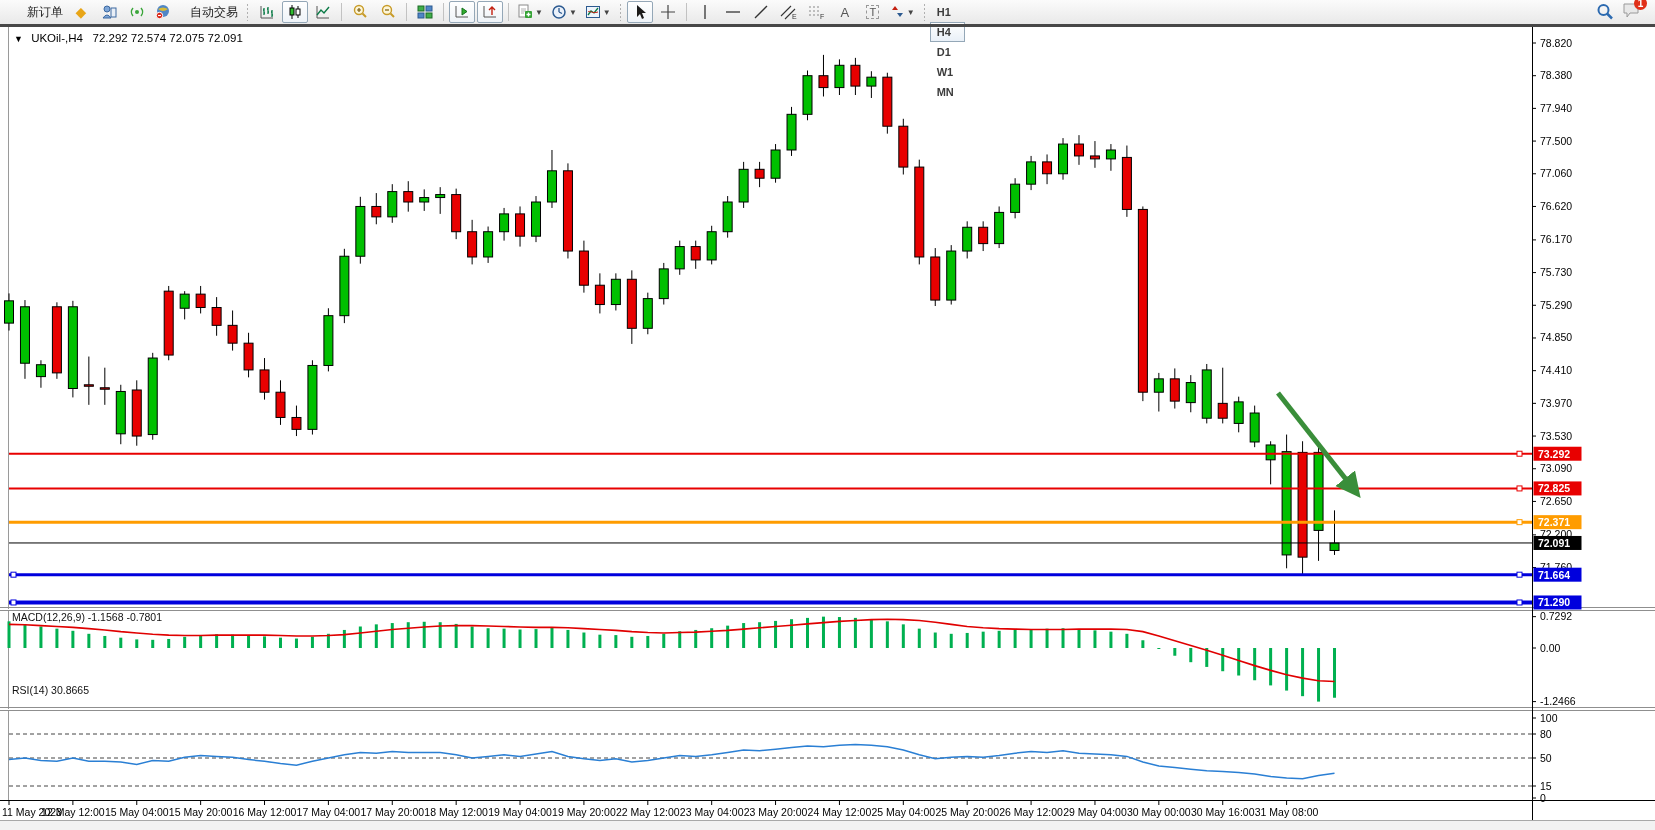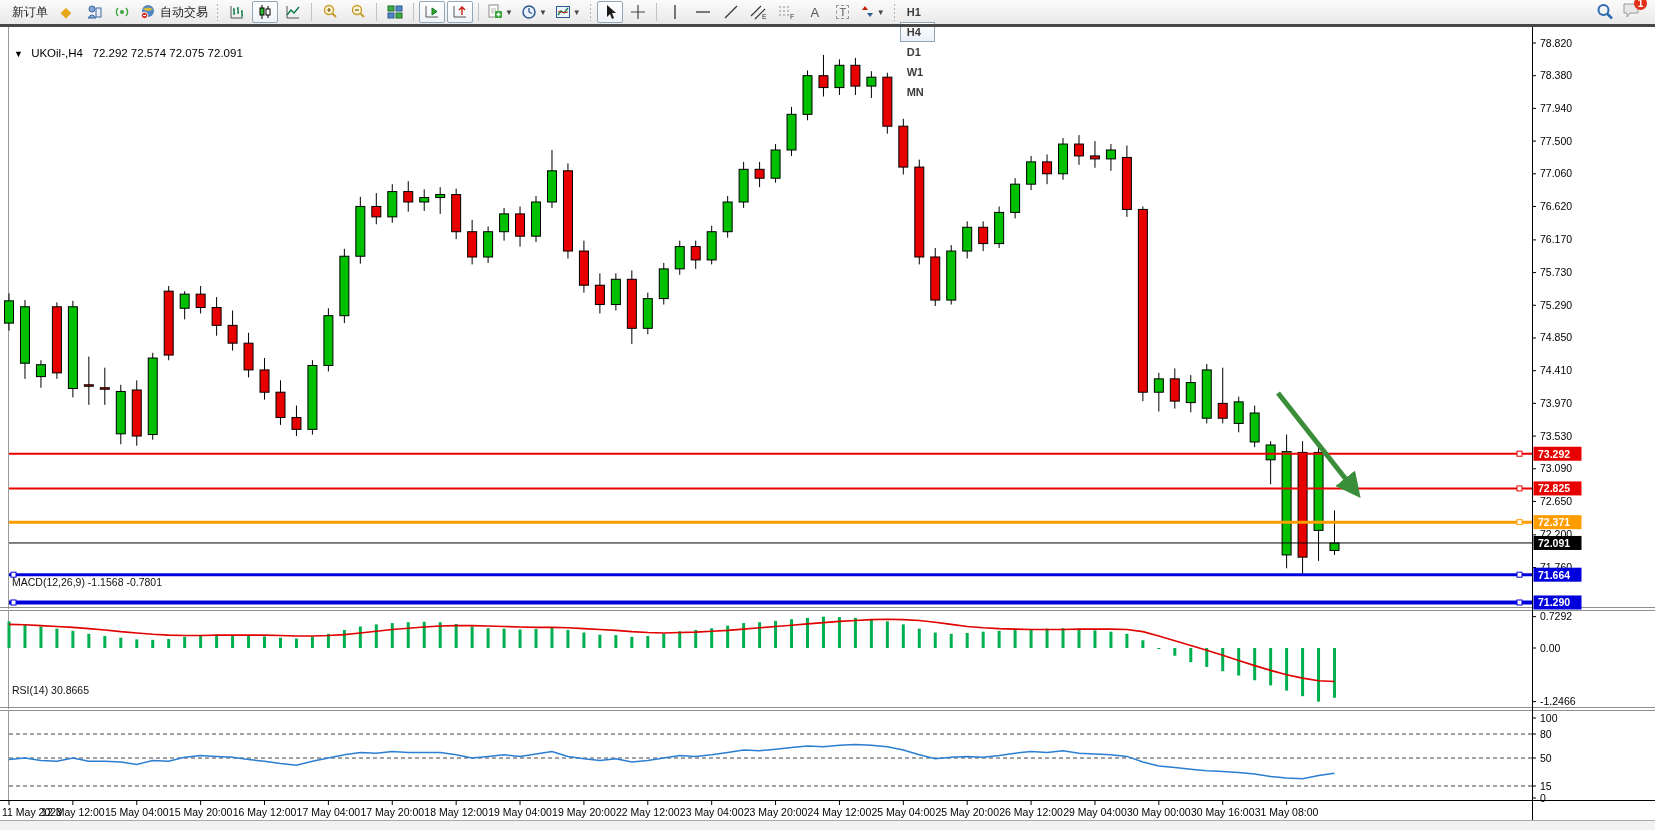--- a/index.html
+++ b/index.html
@@ -5,33 +5,33 @@
   html,body{margin:0;padding:0;background:#fff;width:1655px;height:830px;overflow:hidden;
     font-family:"Liberation Sans",sans-serif;-webkit-font-smoothing:antialiased;}
   
   .toolbar{position:absolute;left:0;top:0;width:1655px;height:24px;
     background:linear-gradient(#fbfbfb,#e9e9e9);display:flex;align-items:center;
     padding:0 4px;box-sizing:border-box;z-index:5;}
   .tb-dark-strip{position:absolute;left:0;top:24px;width:1655px;height:3px;background:#474747;z-index:5;}
   .tb-btn{height:20px;min-width:20px;display:flex;align-items:center;justify-content:center;
     margin:0 1px;padding:0 2px;border:1px solid transparent;border-radius:2px;cursor:default;}
   .tb-btn.active{background:linear-gradient(#ffffff,#eef3f8);border:1px solid #94a7b7;}
-  .tb-label{font-size:12px;color:#1c1c1c;margin-left:4px;white-space:nowrap;}
+  .tb-label{font-size:12px;color:#1c1c1c;margin-left:19px;white-space:nowrap;}
   .tb-sep{width:1px;height:18px;background:#c2c2c2;margin:0 4px;}
   .grip{width:3px;height:18px;margin:0 4px;background-image:radial-gradient(#b0b0b0 35%,transparent 40%);
     background-size:3px 4px;}
   .caret{font-size:8px;color:#444;margin-left:2px;}
   .period{font-size:11px;font-weight:bold;color:#3c3c3c;padding:3px 6px;margin:0;border:1px solid transparent;}
   .period.active{background:linear-gradient(#ffffff,#e9f0f7);border:1px solid #94a7b7;}
   .tb-right{margin-left:auto;display:flex;align-items:center;margin-right:10px;}
   .chat-wrap{position:relative;margin-left:8px;}
   .badge{position:absolute;top:-4px;right:-6px;background:#e03018;color:#fff;font-size:10px;
     font-weight:bold;border-radius:8px;min-width:13px;height:13px;line-height:13px;text-align:center;}
   
-  .chart-title{position:absolute;left:14px;top:47px;font-size:11.5px;color:#000;z-index:4;}
+  .chart-title{position:absolute;left:14px;top:32px;font-size:11.5px;color:#000;z-index:4;}
   .chart-title .tri{font-size:9px;margin-right:5px;}
   .ind-label{position:absolute;left:12px;font-size:10.5px;color:#111;z-index:4;}
   #chartsvg{position:absolute;left:0;top:27px;z-index:1;}
   .bottom-strip{position:absolute;left:0;top:820px;width:1655px;height:10px;background:#f2f2f2;
     border-top:1px solid #a8a8a8;box-sizing:border-box;}
 </style>
 </head>
 <body>
 
 <div class="toolbar">
@@ -229,21 +229,21 @@
   </div>
 </div>
 <div class="tb-dark-strip"></div>
 
 <div class="chart-title">
   <span class="tri">▼</span>
   <span>UKOil-,H4</span>
   <span>&nbsp;</span>
   <span>72.292 72.574 72.075 72.091</span>
 </div>
-<div class="ind-label" style="top:576px;">MACD(12,26,9) -1.1568 -0.7801</div>
+<div class="ind-label" style="top:611px;">MACD(12,26,9) -1.1568 -0.7801</div>
 <div class="ind-label" style="top:684px;">RSI(14) 30.8665</div>
 
 <svg id="chartsvg" width="1655" height="793">
   <defs>
     <marker id="ah" markerWidth="6" markerHeight="6" refX="3.5" refY="2.5" orient="auto">
       <path d="M0,0 L5,2.5 L0,5 Z" fill="#3a8e3a"></path>
     </marker>
   </defs>
   <g id="glayer">
       <rect x="0" y="0" width="1655" height="793" fill="#ffffff"></rect>

